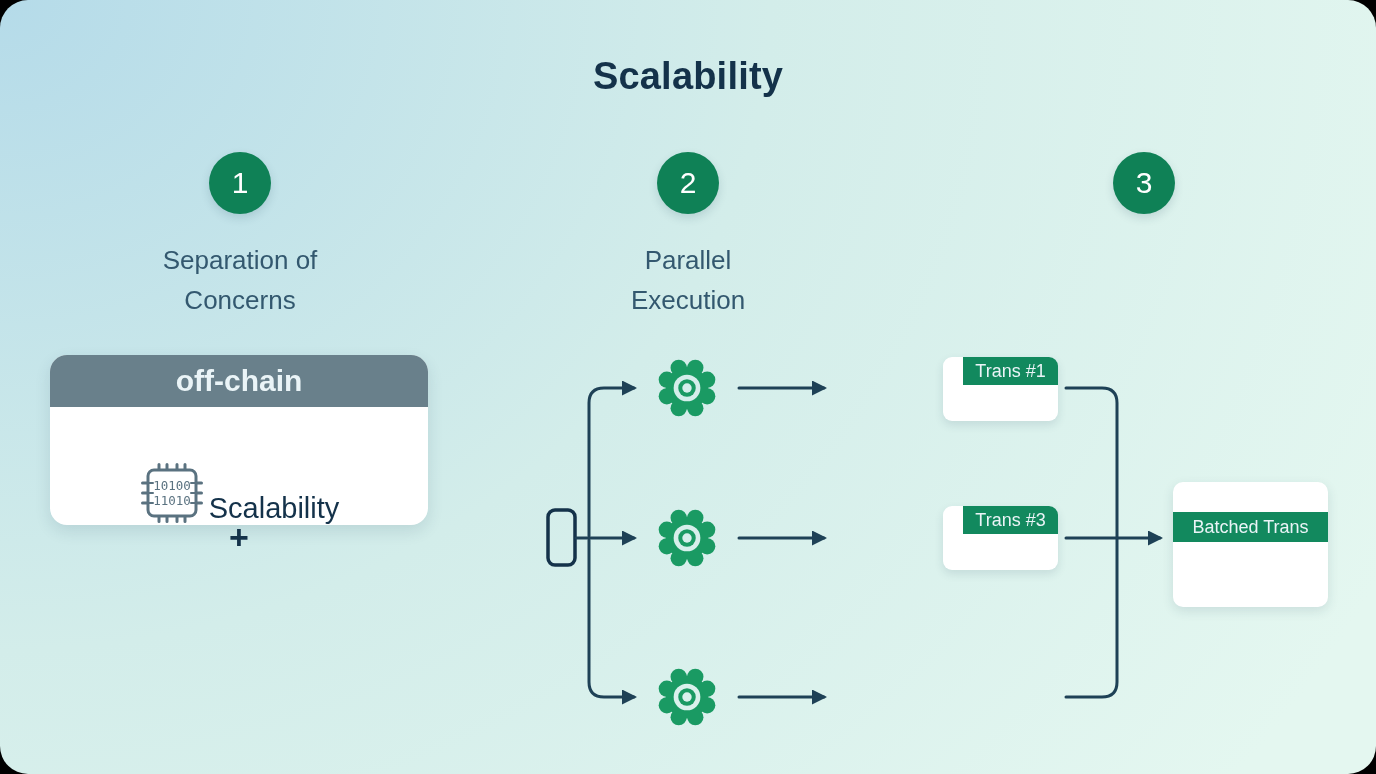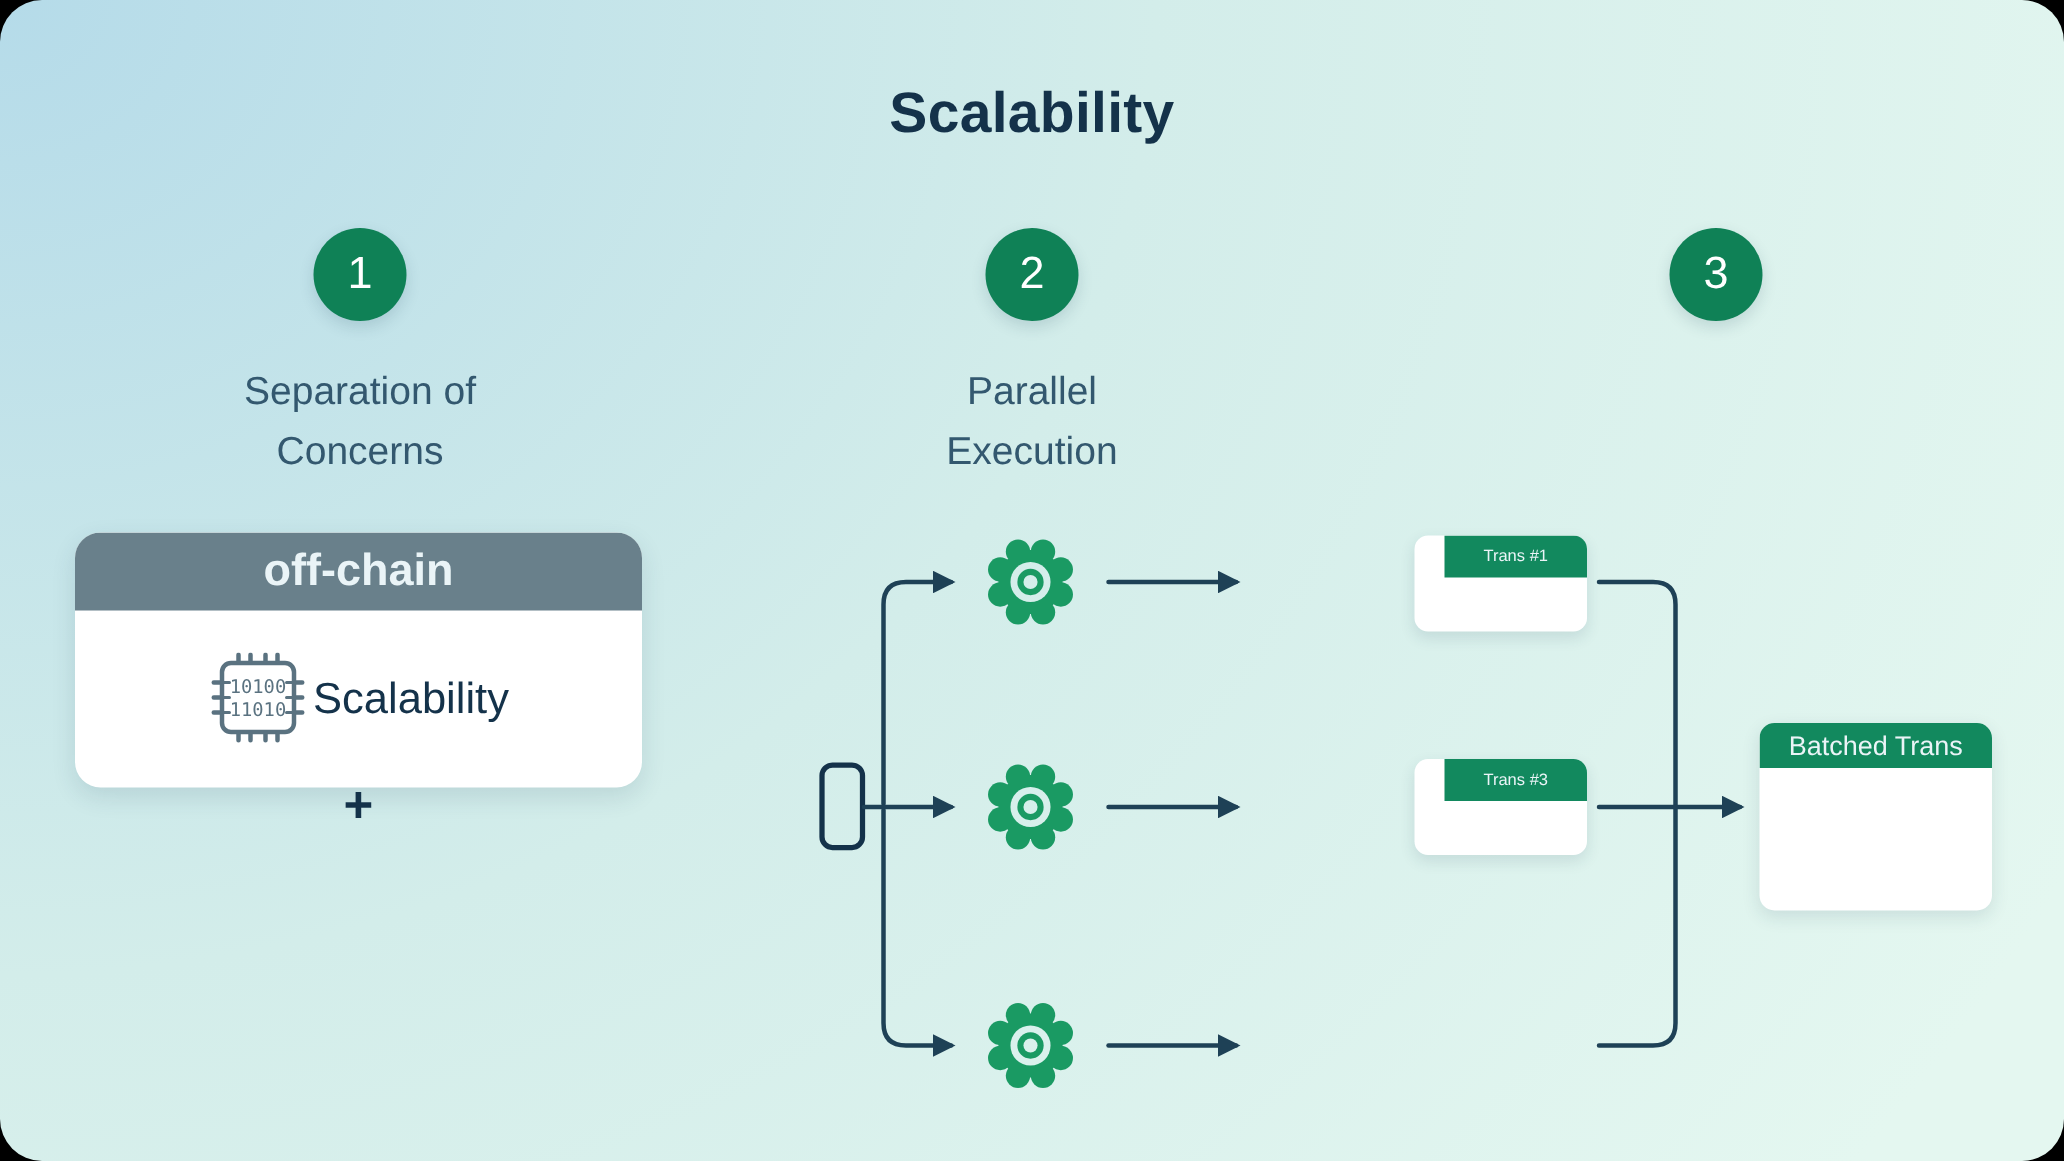--- a/index.html
+++ b/index.html
@@ -22,21 +22,21 @@
     margin-top:26px;font-size:26px;line-height:1.55;color:var(--slate);white-space:pre-line;
   }
   .panel{
     position:absolute;left:50px;width:378px;border-radius:17px;overflow:hidden;background:var(--card-bg);
     box-shadow:0 6px 16px rgba(25,60,80,.12);
   }
   .panel-header{
     height:52px;display:flex;align-items:center;justify-content:center;
     font-size:30px;font-weight:700;color:var(--header-text);
   }
-  .panel-body{display:flex;align-items:center;justify-content:center;gap:4px;}
+  .panel-body{display:flex;align-items:flex-end;justify-content:center;gap:4px;}
   .off-chain{top:355px;height:170px;}
   .off-chain .panel-header{background:var(--gray-header);}
   .off-chain .panel-body{height:118px;}
   .on-chain{top:558px;height:174px;border:2px solid var(--green);}
   .on-chain .panel-header{height:54px;background:var(--green-mid);}
   .on-chain .panel-body{height:114px;}
   .panel-item-label{font-size:29px;color:var(--navy);}
   .plus{
     position:absolute;left:50px;top:520px;width:378px;text-align:center;
     font-size:34px;font-weight:700;color:var(--navy);line-height:1;
@@ -44,30 +44,30 @@
   .overlay{position:absolute;left:0;top:0;pointer-events:none;}
   .connector{stroke:var(--line);stroke-width:3;fill:none;stroke-linecap:round;}
   .input-node{stroke:var(--navy);stroke-width:3.5;fill:none;}
   .gear{position:absolute;width:62px;height:62px;fill:var(--green-bright);}
   .tcard{
     position:absolute;left:943px;width:115px;height:64px;border-radius:9px;overflow:hidden;
     background:var(--card-bg);box-shadow:0 4px 10px rgba(25,60,80,.12);
   }
   .tcard-header{
     height:28px;background:var(--green-mid);color:var(--header-text);
-    display:flex;align-items:center;justify-content:center;font-size:11px;margin-left:20px;
+    display:flex;align-items:center;justify-content:center;font-size:18px;margin-left:20px;
   }
   .tcard-1{top:357px;} .tcard-2{top:506px;} .tcard-3{top:666px;}
   .bcard{
     position:absolute;left:1173px;top:482px;width:155px;height:125px;border-radius:10px;overflow:hidden;
     background:var(--card-bg);box-shadow:0 4px 12px rgba(25,60,80,.12);
   }
   .bcard-header{
     height:30px;background:var(--green-mid);color:var(--header-text);
-    display:flex;align-items:center;justify-content:center;font-size:18px;
+    display:flex;align-items:center;justify-content:center;font-size:18px;margin-top:30px;
   }
   .icon-svg{display:block;}
 </style>
 </head>
 <body>
 
 <div class="stage">
 
   <svg width="0" height="0" style="position:absolute" aria-hidden="true">
     <defs>

